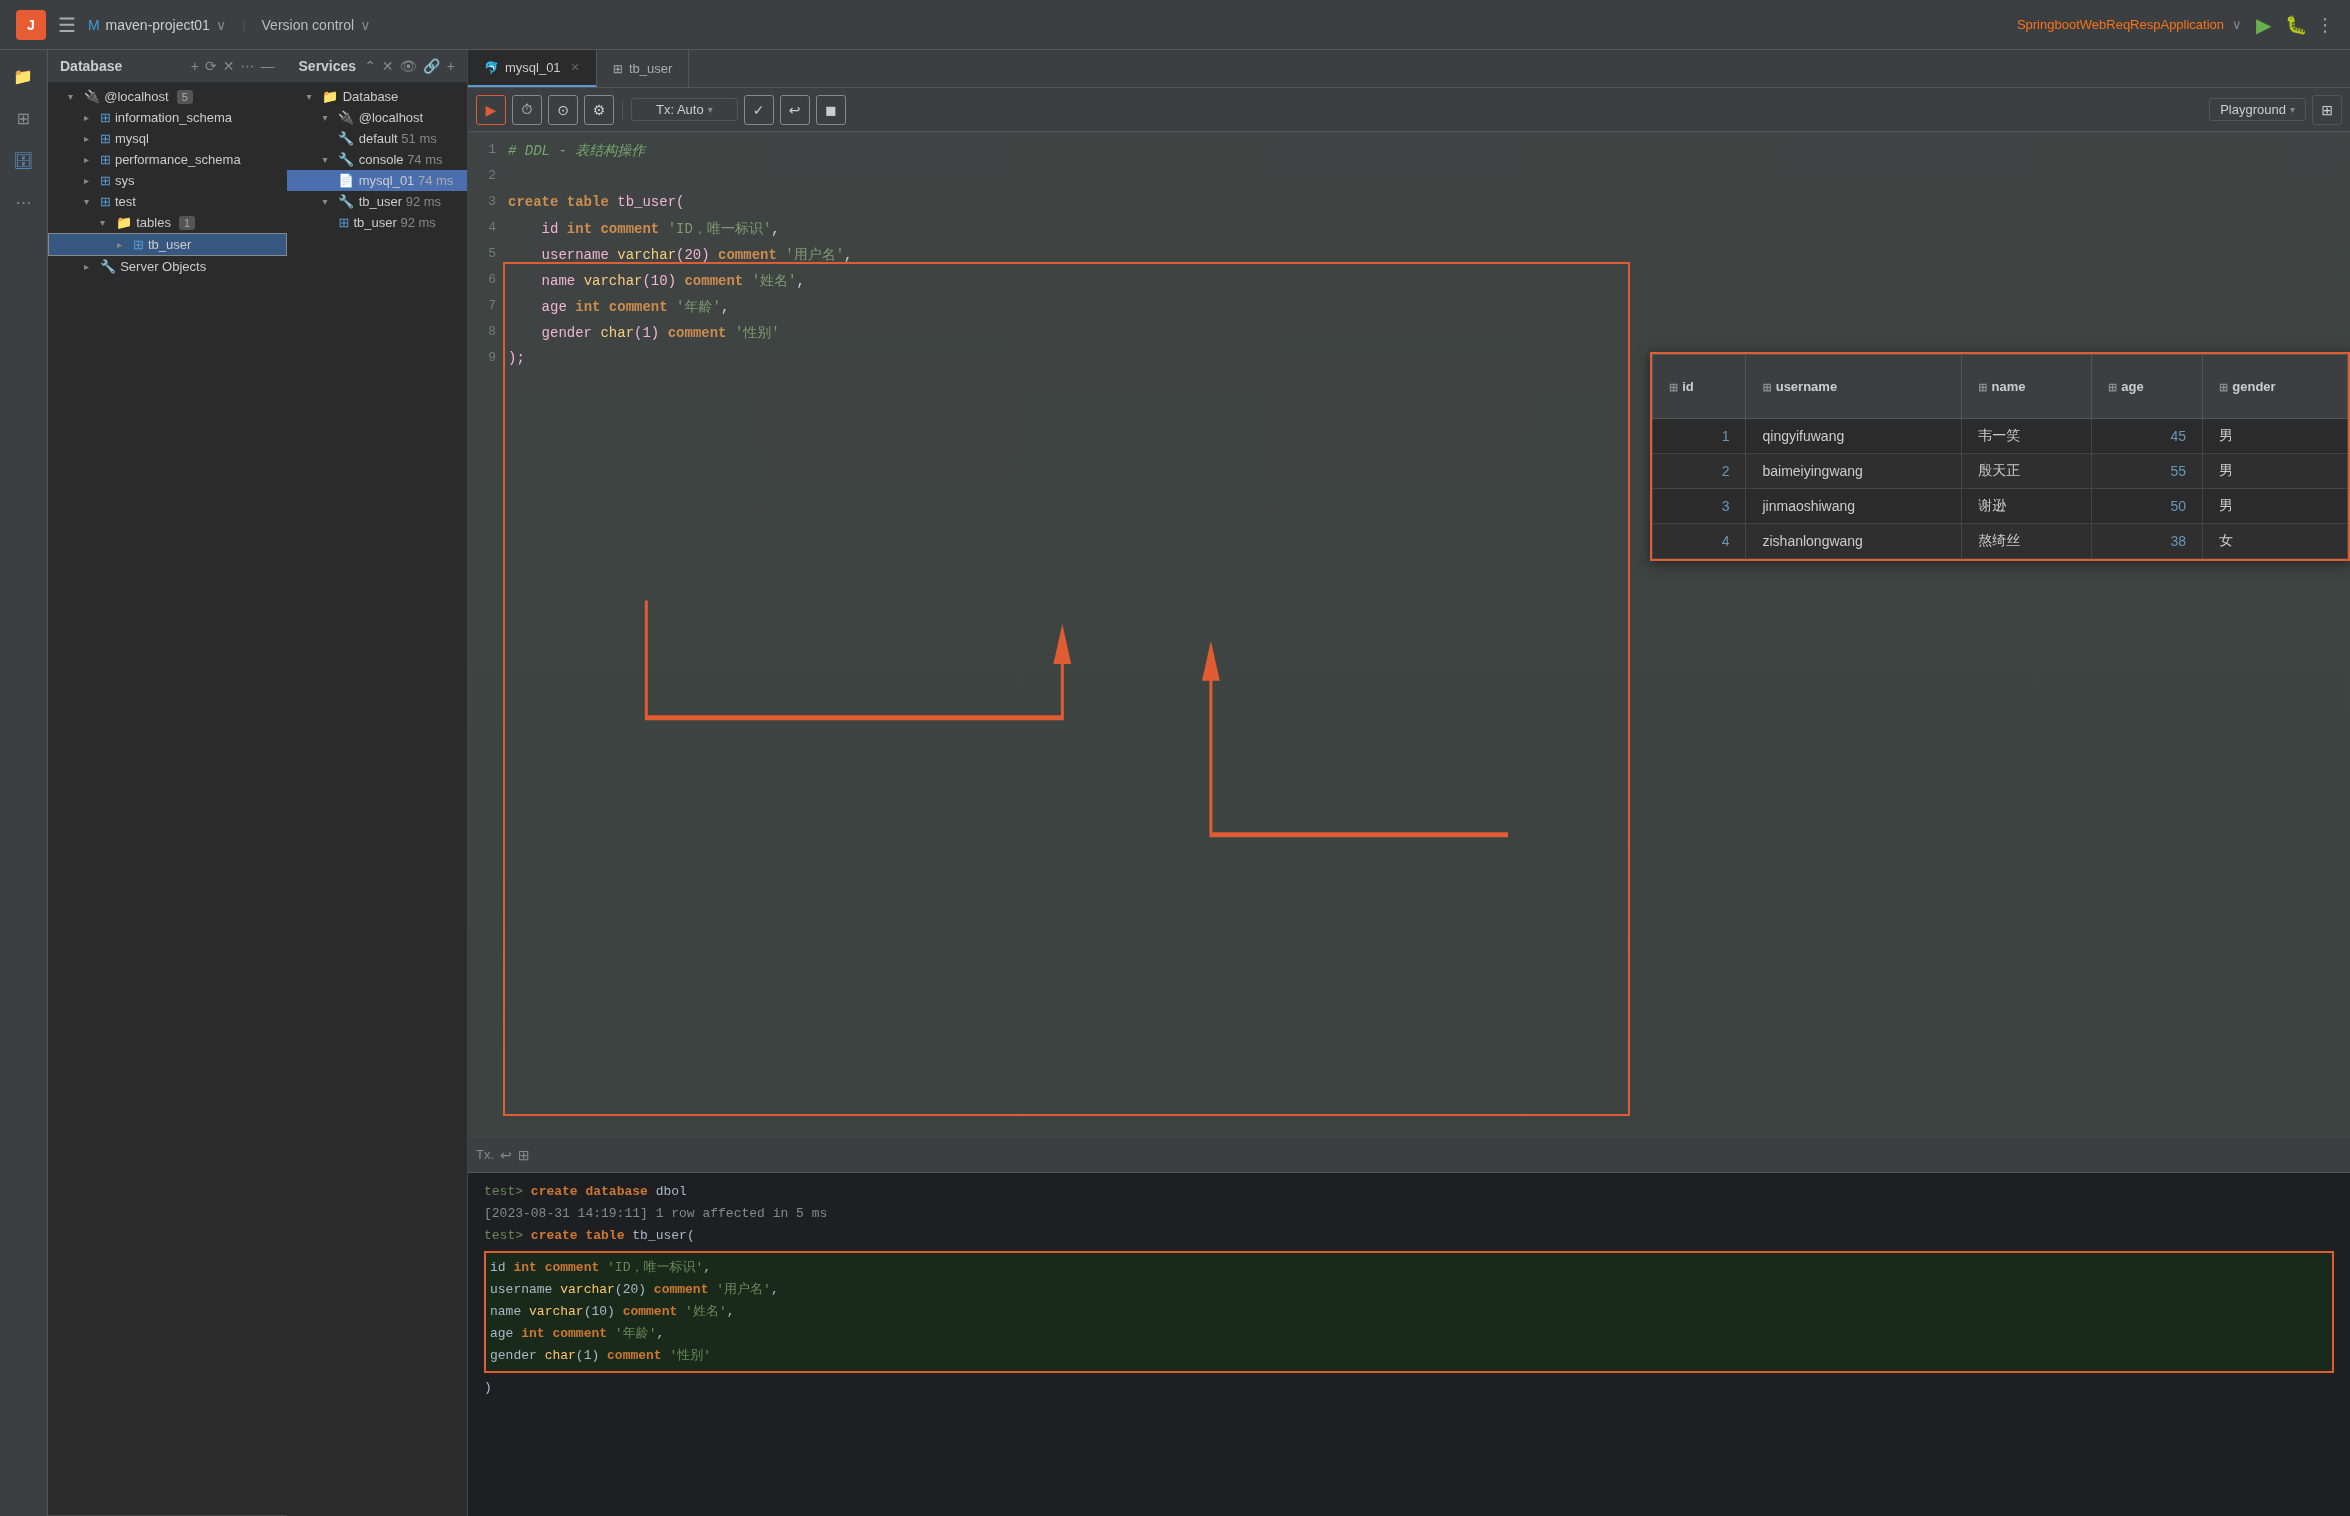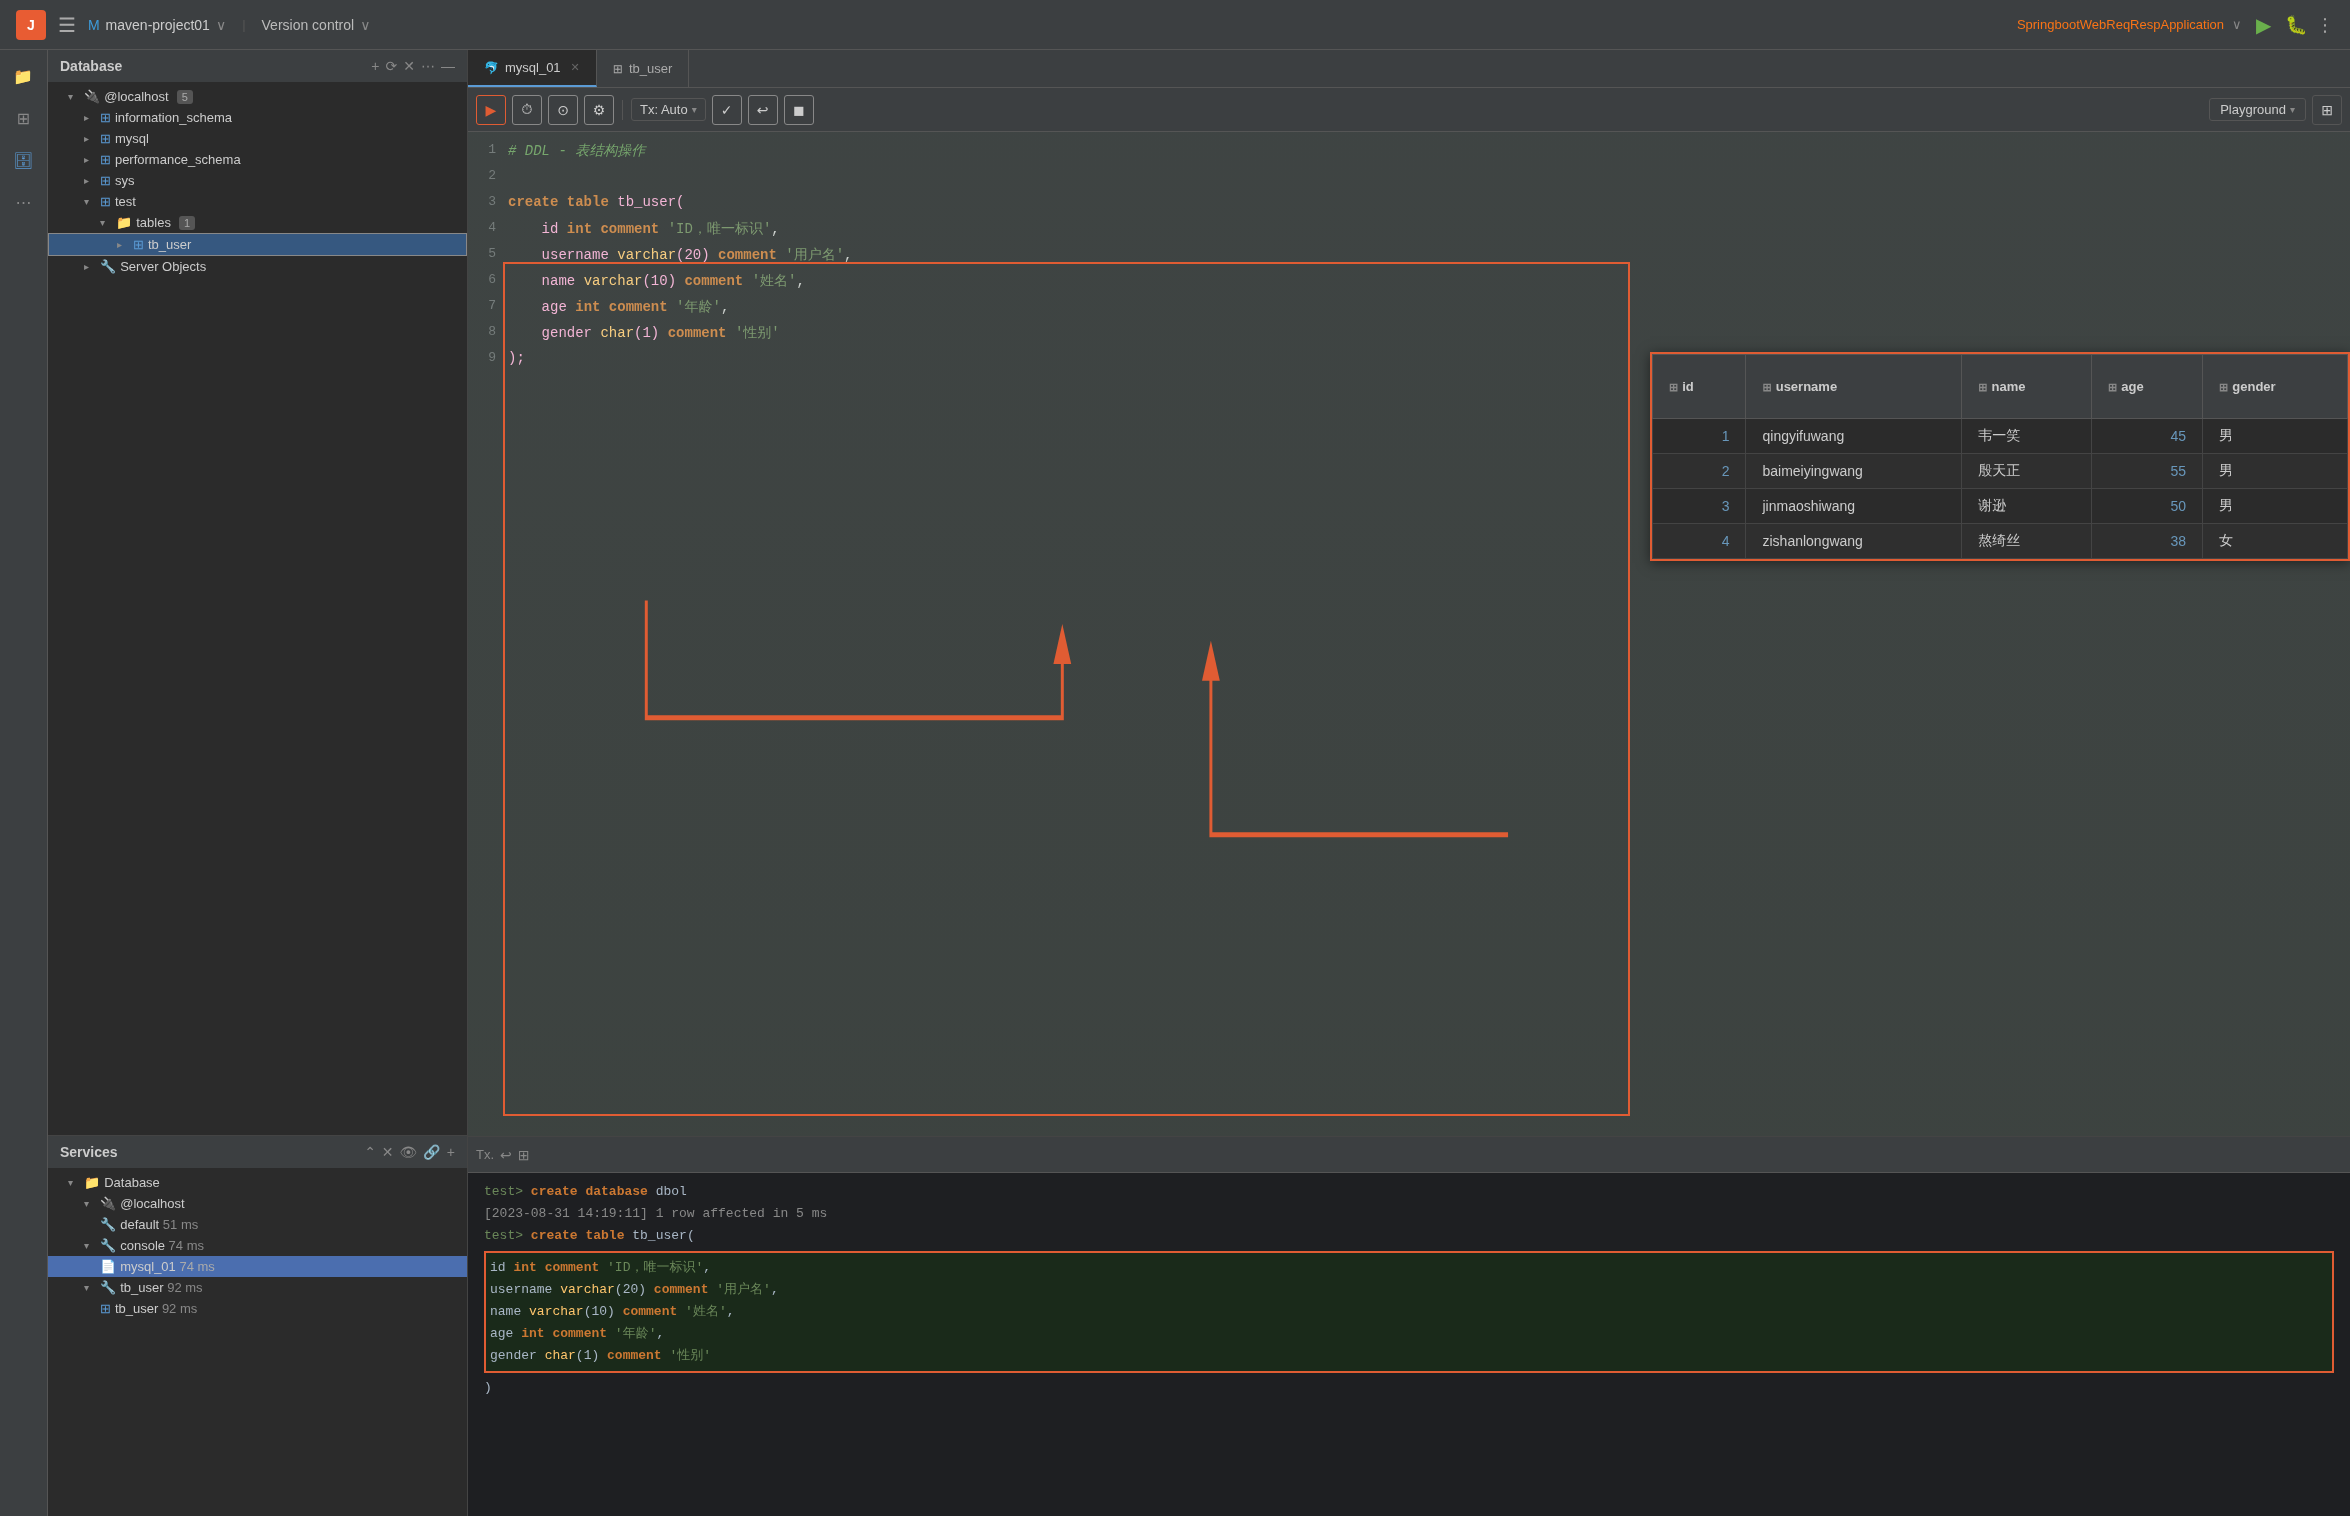--- a/index.html
+++ b/index.html
@@ -24,21 +24,21 @@
     .more-btn { color: #aaa; font-size: 18px; }
 
     
     .main-layout { display: flex; height: calc(1516px - 50px); }
 
     
     .icon-sidebar { width: 48px; background: #3c3f41; border-right: 1px solid #555; display: flex; flex-direction: column; align-items: center; padding-top: 8px; gap: 6px; }
     .icon-sidebar-item { width: 36px; height: 36px; display: flex; align-items: center; justify-content: center; color: #888; border-radius: 4px; cursor: pointer; font-size: 16px; }
 
     
-    .left-panel { width: 420px; background: #2b2b2b; border-right: 1px solid #444; display: flex; flex-direction: column; }
+    .left-panel { width: 420px; background: #2b2b2b; border-right: 1px solid #444; display: flex; flex-direction: row; }
 
     
     .db-panel { flex: 1; display: flex; flex-direction: column; border-bottom: 1px solid #444; }
     .db-panel-header { display: flex; align-items: center; padding: 8px 12px; background: #3c3f41; gap: 8px; }
     .db-panel-title { font-size: 14px; font-weight: bold; color: #ccc; flex: 1; }
     .db-panel-actions { display: flex; gap: 6px; }
     .db-panel-action { color: #888; cursor: pointer; font-size: 14px; }
 
     .db-tree { flex: 1; overflow-y: auto; padding: 4px 0; }
     .tree-item { display: flex; align-items: center; padding: 3px 8px; cursor: pointer; gap: 4px; }
@@ -67,21 +67,21 @@
     .tab { display: flex; align-items: center; padding: 0 16px; height: 100%; gap: 6px; cursor: pointer; color: #aaa; font-size: 13px; border-right: 1px solid #555; }
     .tab.active { background: #2b2b2b; color: #ccc; border-bottom: 2px solid #5b9bd5; }
     .tab-icon { font-size: 12px; }
     .tab-close { color: #666; font-size: 11px; margin-left: 4px; }
 
     
     .toolbar { display: flex; align-items: center; padding: 4px 8px; background: #3c3f41; border-bottom: 1px solid #555; gap: 6px; height: 44px; }
     .toolbar-btn { display: flex; align-items: center; justify-content: center; width: 30px; height: 30px; border: 1px solid #888; border-radius: 3px; background: transparent; cursor: pointer; color: #ccc; font-size: 14px; }
     .toolbar-btn.run { border-color: #e05c33; color: #e05c33; }
     .toolbar-sep { width: 1px; height: 20px; background: #555; margin: 0 2px; }
-    .toolbar-dropdown { display: flex; align-items: center; gap: 4px; padding: 3px 8px; border: 1px solid #555; border-radius: 3px; color: #ccc; font-size: 13px; cursor: pointer; background: #3c3f41; }
+    .toolbar-dropdown { display: flex; align-items: center; gap: 4px; padding: 3px 24px; border: 1px solid #555; border-radius: 3px; color: #ccc; font-size: 13px; cursor: pointer; background: #3c3f41; }
     .toolbar-dropdown-arrow { color: #888; font-size: 10px; }
     .toolbar-spacer { flex: 1; }
     .toolbar-playground { display: flex; align-items: center; gap: 4px; padding: 3px 10px; border: 1px solid #555; border-radius: 3px; color: #ccc; font-size: 13px; cursor: pointer; background: #3c3f41; }
     .toolbar-table-btn { display: flex; align-items: center; justify-content: center; width: 30px; height: 30px; border: 1px solid #555; border-radius: 3px; background: transparent; cursor: pointer; color: #ccc; font-size: 14px; }
 
     
     .editor-area { flex: 1; display: flex; flex-direction: column; min-height: 0; }
 
     
     .upper-area { flex: 1; display: flex; position: relative; background: #1e1f22; }

